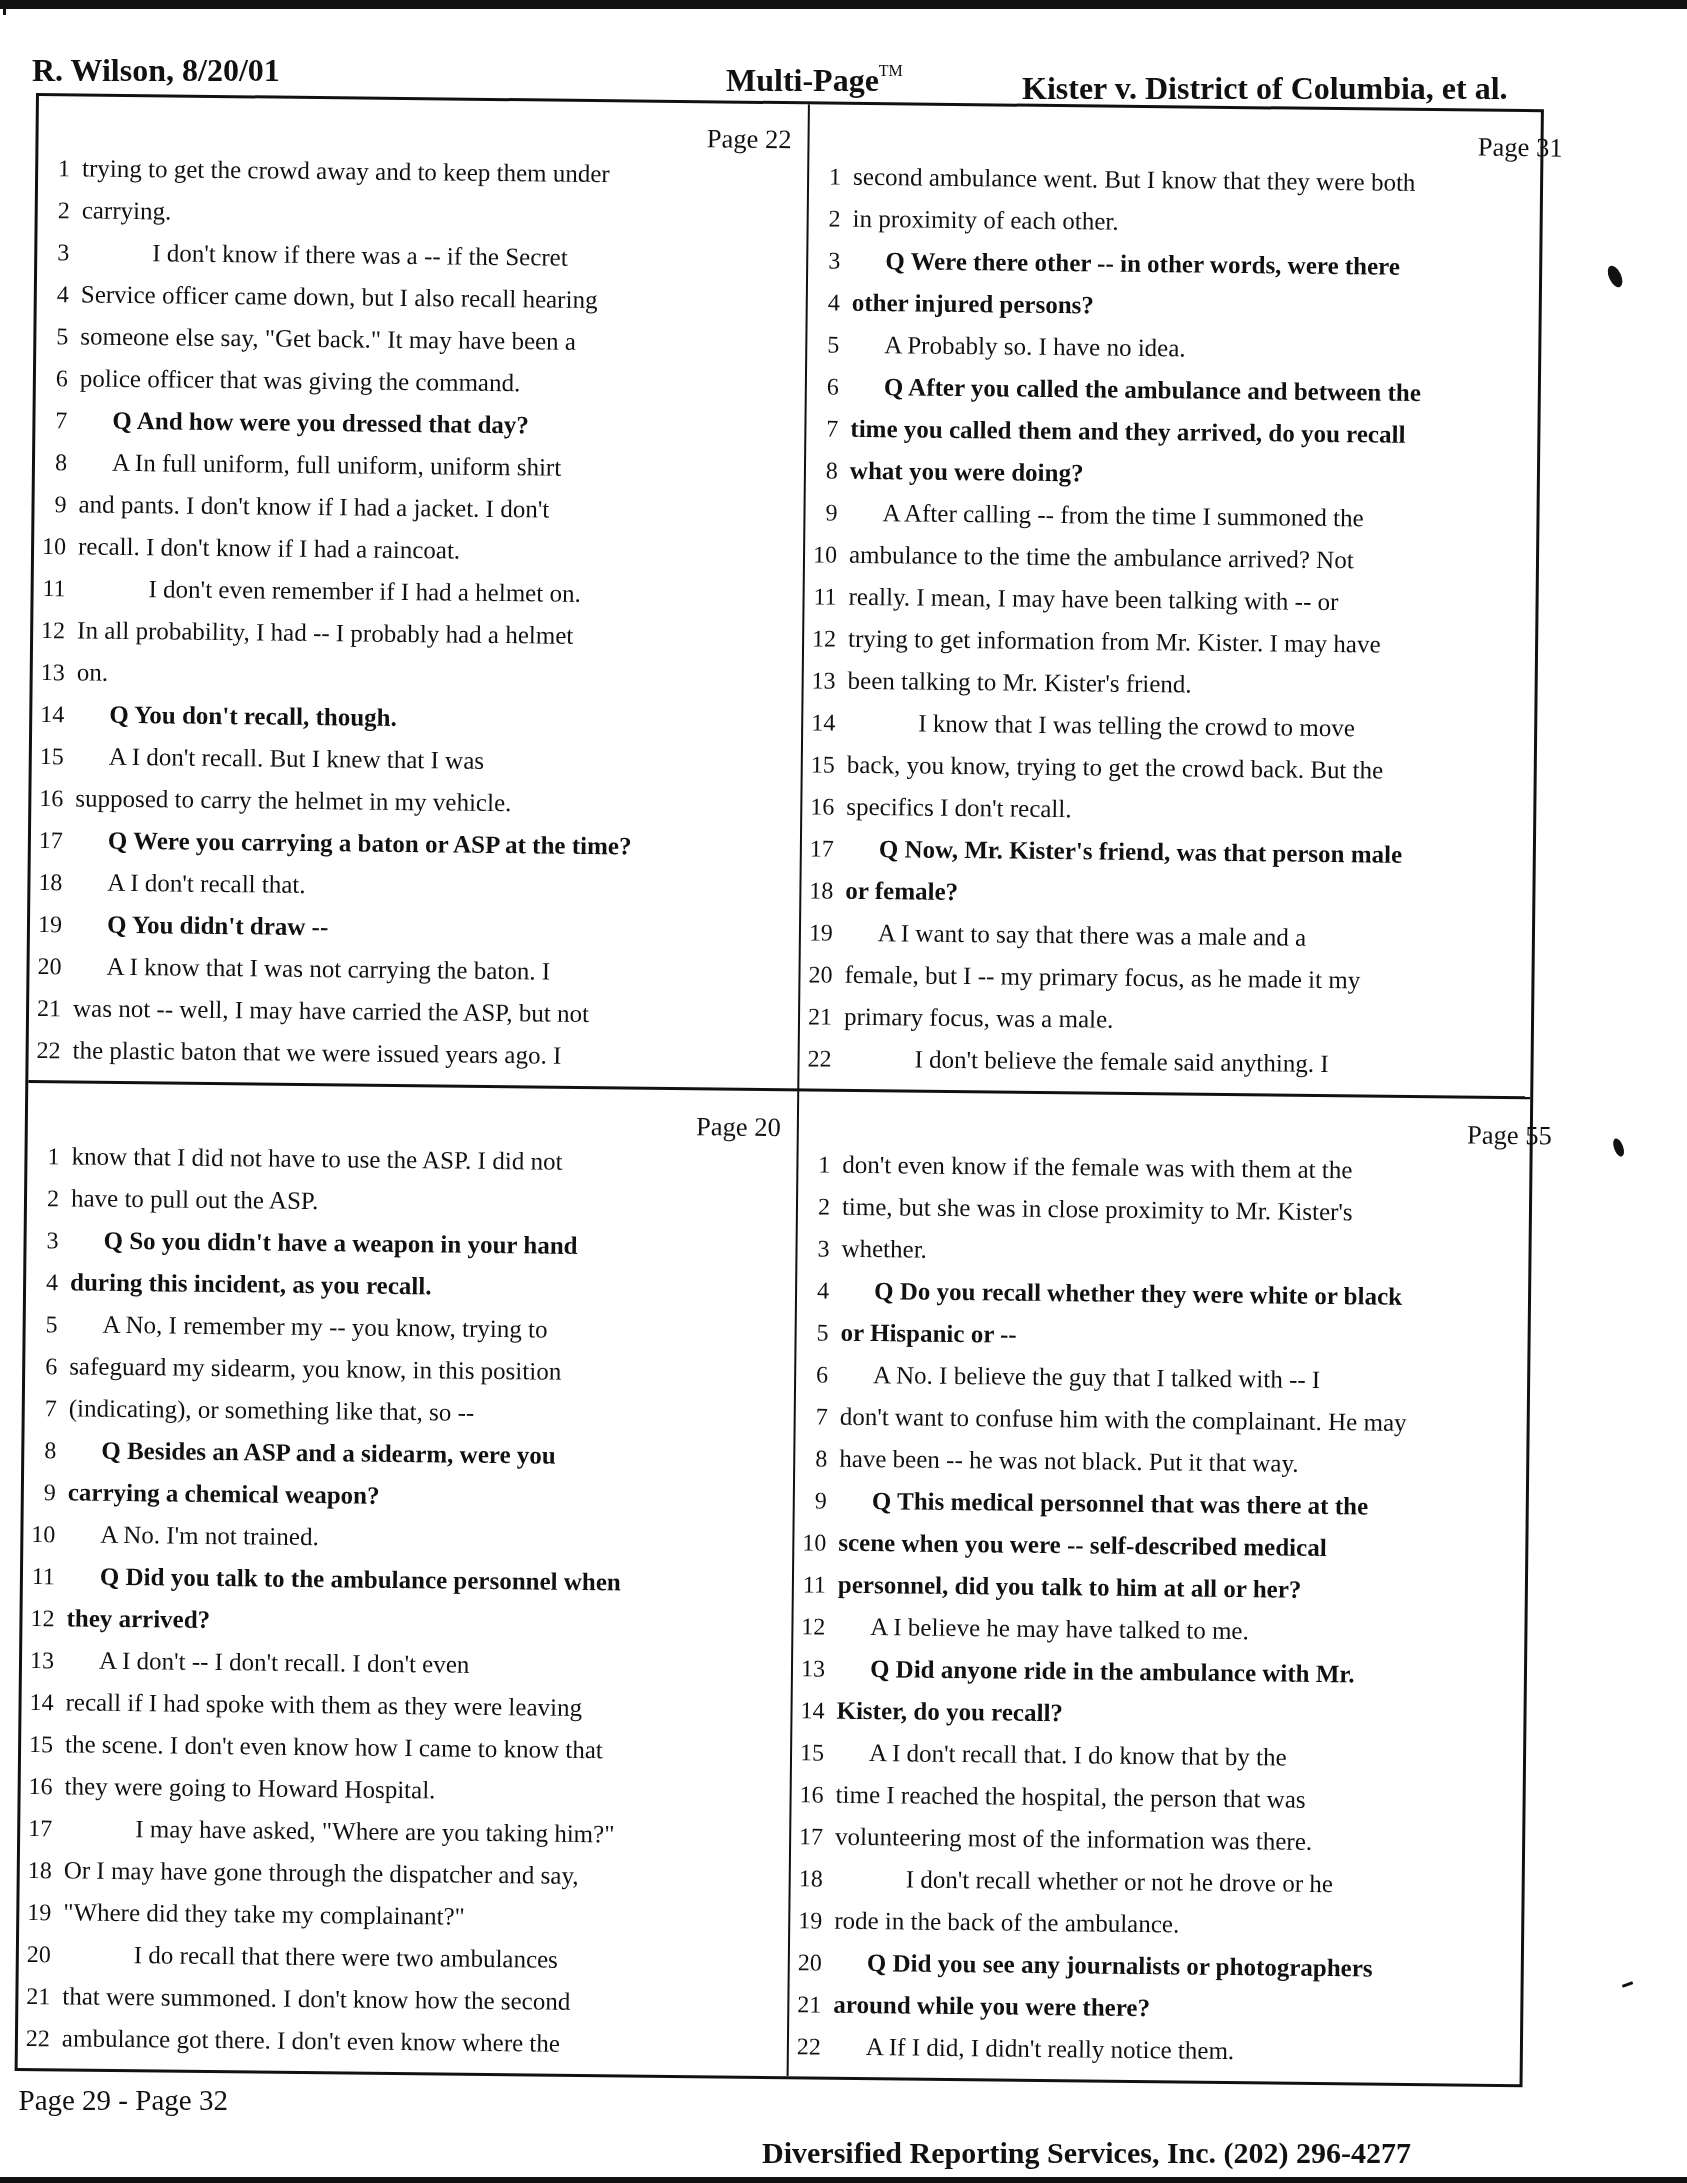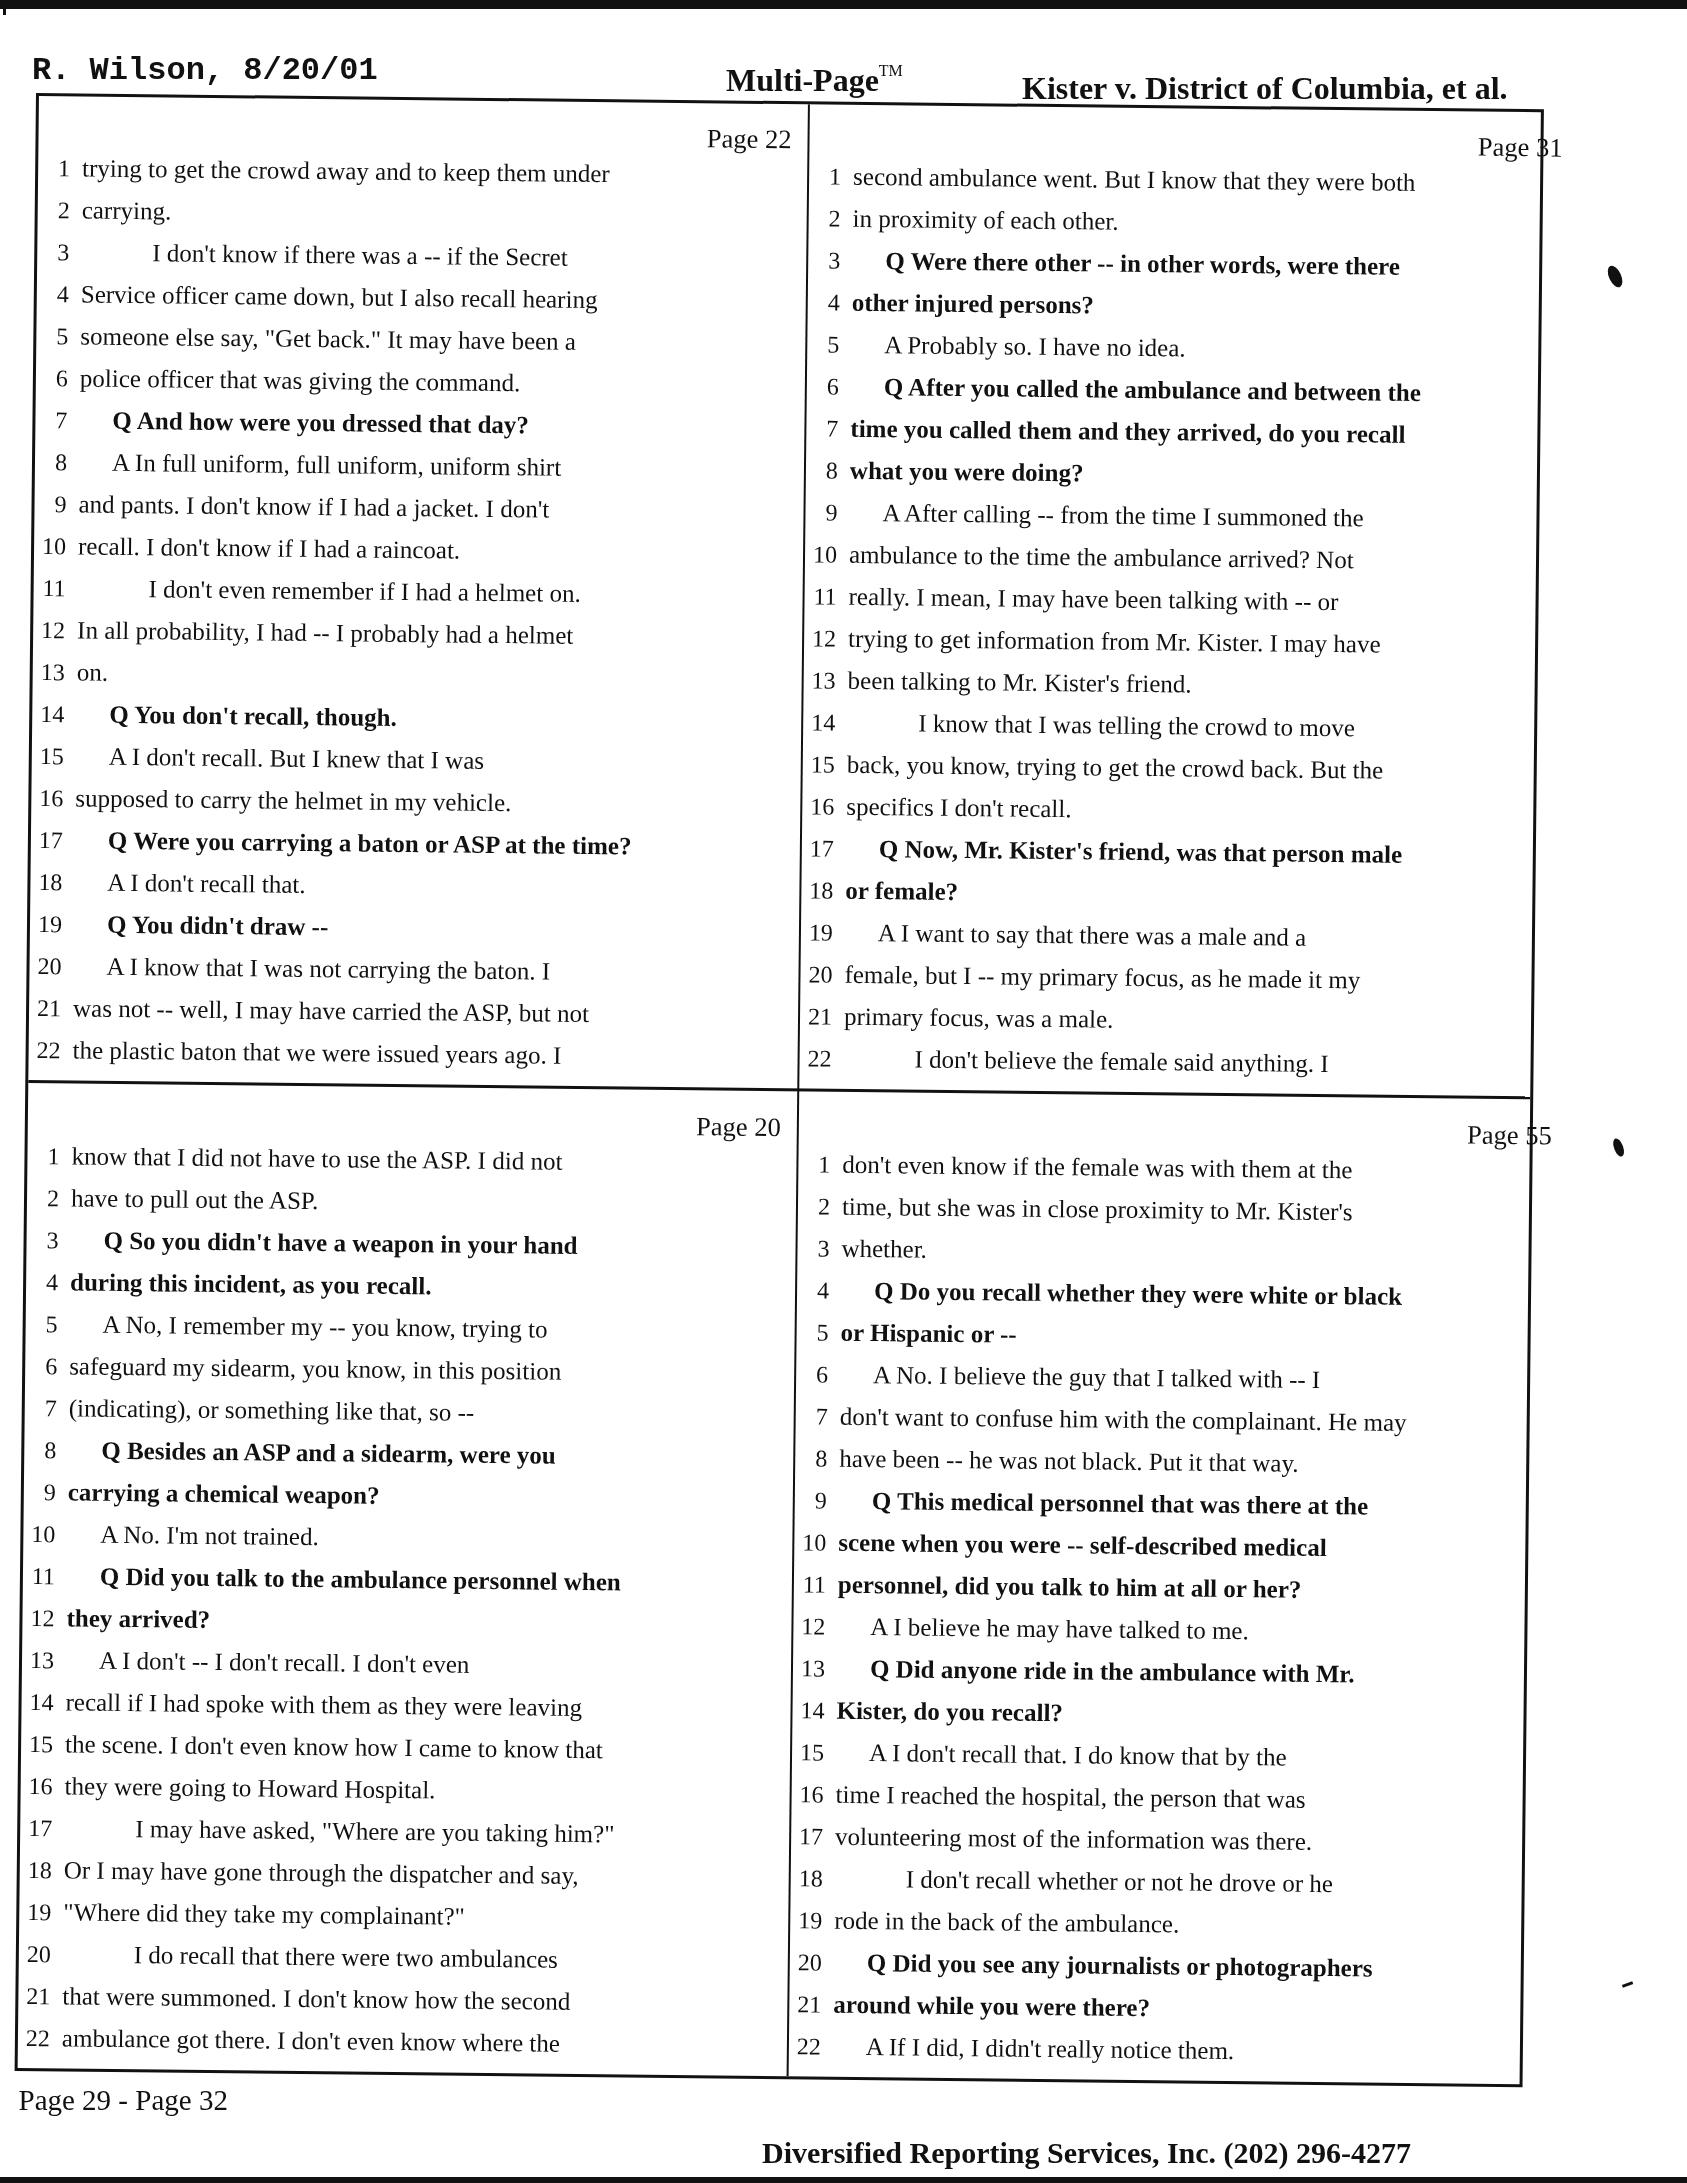--- a/index.html
+++ b/index.html
@@ -9,21 +9,21 @@
     position: relative;
     overflow: hidden;
     font-family: "Liberation Serif", "DejaVu Serif", serif;
     color: #111;
   }
   .top-bar { position: absolute; left: 0; top: 0; width: 1687px; height: 9.3px; background: #111; }
   .top-left-mark { position: absolute; left: 2.6px; top: 0; width: 3.3px; height: 14.6px; background: #111; }
   .bottom-bar { position: absolute; left: 0; top: 2177px; width: 1687px; height: 6.6px; background: #111; }
 
   .hdr { position: absolute; font-weight: bold; font-size: 32px; white-space: nowrap; }
-  .hdr-left { left: 32px; top: 52px; font-family: Liberation Mono, monospace; }
+  .hdr-left { left: 32px; top: 52px; }
   .hdr-center { left: 726px; top: 62px; }
   .hdr-center sup { font-size: 16px; font-weight: normal; vertical-align: 14.6px; margin-top: 20px; }
   .hdr-right { left: 1022px; top: 70px; font-family: Liberation Serif, serif; }
 
   .frame {
     position: absolute; left: 36px; top: 93px;
     width: 1508px; height: 1978px;
     border: 3.3px solid #111;
     transform: rotate(0.62deg);
     transform-origin: 0 0;

